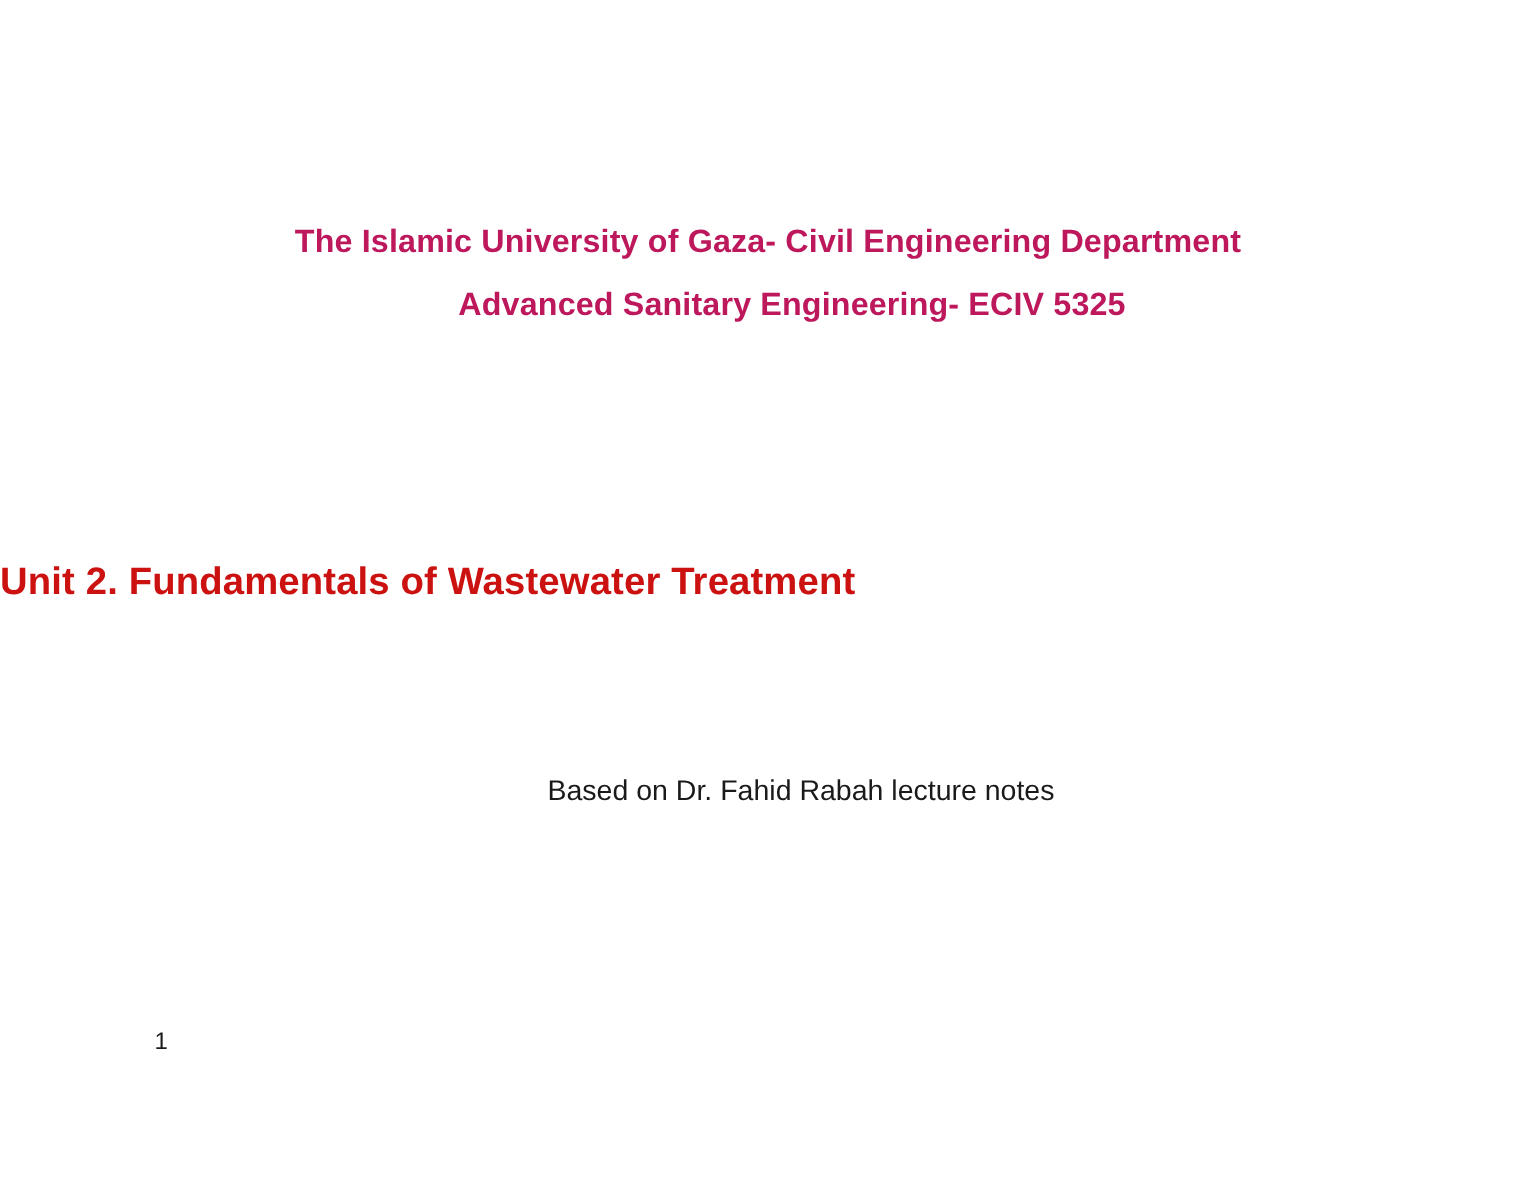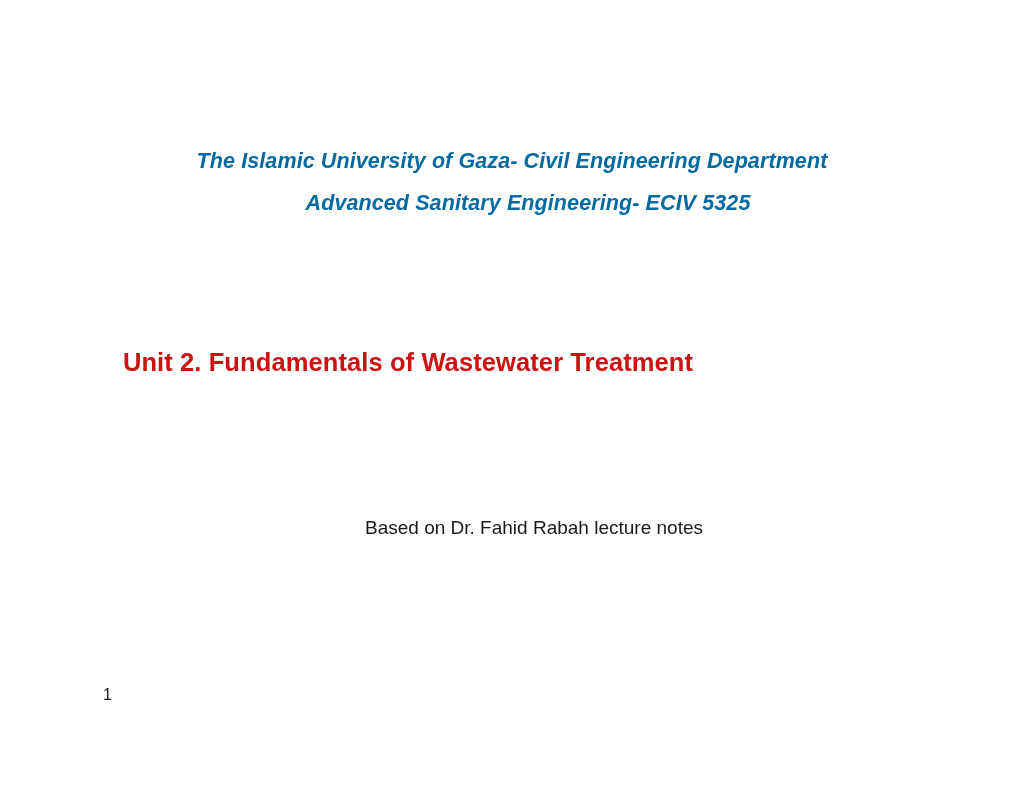--- a/index.html
+++ b/index.html
@@ -18,37 +18,35 @@
     overflow: hidden;
   }
   .header-block {
     position: absolute;
     top: 140px;
     left: 0;
     width: 1024px;
     text-align: center;
   }
   .header-line {
-    color: #0369a1;
+    color: #be185d;
     font-weight: bold;
     font-size: 21.5px;
     line-height: 42px;
     letter-spacing: 0.1px;
-    font-style: italic;
   }
   .header-line.second {
     margin-top: 0px;
     padding-left: 32px;
   }
   .title-block {
     position: absolute;
-    top: 348px;
+    top: 374px;
     left: 0;
     width: 816px;
-    text-align: center;
   }
   .title-text {
     color: #cc1111;
     font-weight: bold;
     font-size: 25.5px;
     letter-spacing: 0.1px;
   }
   .subtitle-block {
     position: absolute;
     top: 517px;

